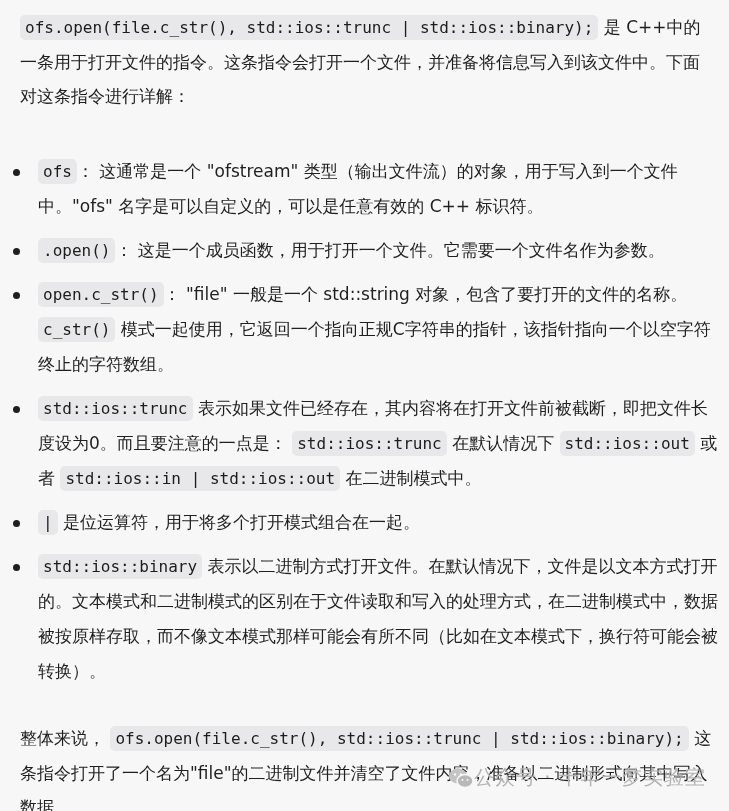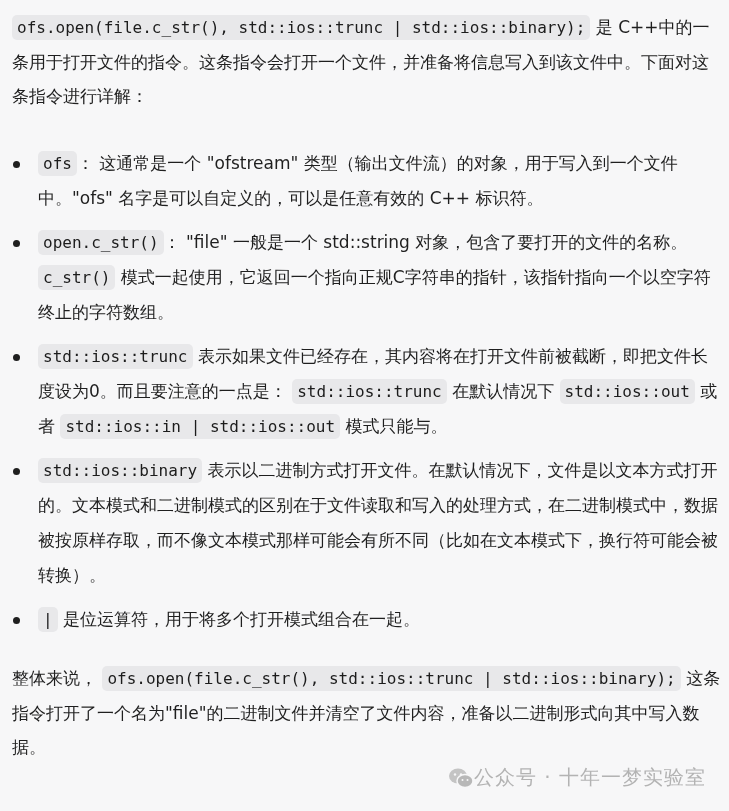--- a/index.html
+++ b/index.html
@@ -5,21 +5,21 @@
   html, body { margin: 0; padding: 0; }
   body {
     width: 729px; height: 811px; overflow: hidden;
     background: #f7f7f8;
     color: #1f1f1f;
     font-family: "DejaVu Sans", "Liberation Sans", sans-serif;
     font-size: 17px;
     position: relative;
   }
   .page { position: absolute; left: 0; top: 0; width: 729px; }
-  p.para { margin: 0; line-height: 34px; padding: 0 8px 0 12px; }
+  p.para { margin: 8px; line-height: 34px; padding: 0 8px 0 12px; }
   code {
     font-family: "DejaVu Sans Mono", "Liberation Mono", monospace;
     font-size: 16px;
     background: #e8e8ea;
     border-radius: 5px;
     padding: 3px 5px;
     color: #1c1c1c;
   }
   ul.bullets { list-style: none; margin: 0; padding: 0; }
   li.bullet { position: relative; padding-left: 38px; padding-right: 8px; line-height: 35px; margin-top: 9px; }
@@ -38,24 +38,25 @@
 </head>
 <body>
 
 <div class="page">
   <p class="para" style="margin-top:10px;"><code>ofs.open(file.c_str(), std::ios::trunc | std::ios::binary);</code><span> 是 C++中的一条用于打开文件的指令。这条指令会打开一个文件，并准备将信息写入到该文件中。下面对这条指令进行详解：</span></p>
 
   <div class="sep"></div>
 
   <ul class="bullets">
     <li class="bullet"><span class="dot"></span><code>ofs</code><span>： 这通常是一个 "ofstream" 类型（输出文件流）的对象，用于写入到一个文件中。"ofs" 名字是可以自定义的，可以是任意有效的 C++ 标识符。</span></li>
+    <li class="bullet"><span class="dot"></span><code>.open()</code><span>： 这是一个成员函数，用于打开一个文件。它需要一个文件名作为参数。</span></li>
     <li class="bullet"><span class="dot"></span><code>open.c_str()</code><span>： "file" 一般是一个 std::string 对象，包含了要打开的文件的名称。</span> <code>c_str()</code><span> 模式一起使用，它返回一个指向正规C字符串的指针，该指针指向一个以空字符终止的字符数组。</span></li>
-    <li class="bullet"><span class="dot"></span><code>std::ios::trunc</code><span> 表示如果文件已经存在，其内容将在打开文件前被截断，即把文件长度设为0。而且要注意的一点是： </span><code>std::ios::trunc</code><span> 在默认情况下 </span><code>std::ios::out</code><span> 或者 </span><code>std::ios::in | std::ios::out</code><span> 模式只能与。</span></li>
+    <li class="bullet"><span class="dot"></span><code>std::ios::trunc</code><span> 表示如果文件已经存在，其内容将在打开文件前被截断，即把文件长度设为0。而且要注意的一点是： </span><code>std::ios::trunc</code><span> 在默认情况下 </span><code>std::ios::out</code><span> 或者 </span><code>std::ios::in | std::ios::out</code><span> 在二进制模式中。</span></li>
+    <li class="bullet"><span class="dot"></span><code>|</code><span> 是位运算符，用于将多个打开模式组合在一起。</span></li>
     <li class="bullet"><span class="dot"></span><code>std::ios::binary</code><span> 表示以二进制方式打开文件。在默认情况下，文件是以文本方式打开的。文本模式和二进制模式的区别在于文件读取和写入的处理方式，在二进制模式中，数据被按原样存取，而不像文本模式那样可能会有所不同（比如在文本模式下，换行符可能会被转换）。</span></li>
-    <li class="bullet"><span class="dot"></span><code>|</code><span> 是位运算符，用于将多个打开模式组合在一起。</span></li>
   </ul>
 
   <div class="sep"></div>
 
   <p class="para"><span>整体来说， </span><code>ofs.open(file.c_str(), std::ios::trunc | std::ios::binary);</code><span> 这条指令打开了一个名为"file"的二进制文件并清空了文件内容，准备以二进制形式向其中写入数据。</span></p>
 </div>
 
 <div class="watermark">
   <span class="wm-icon">
     <svg width="26" height="22" viewBox="0 0 26 22">

